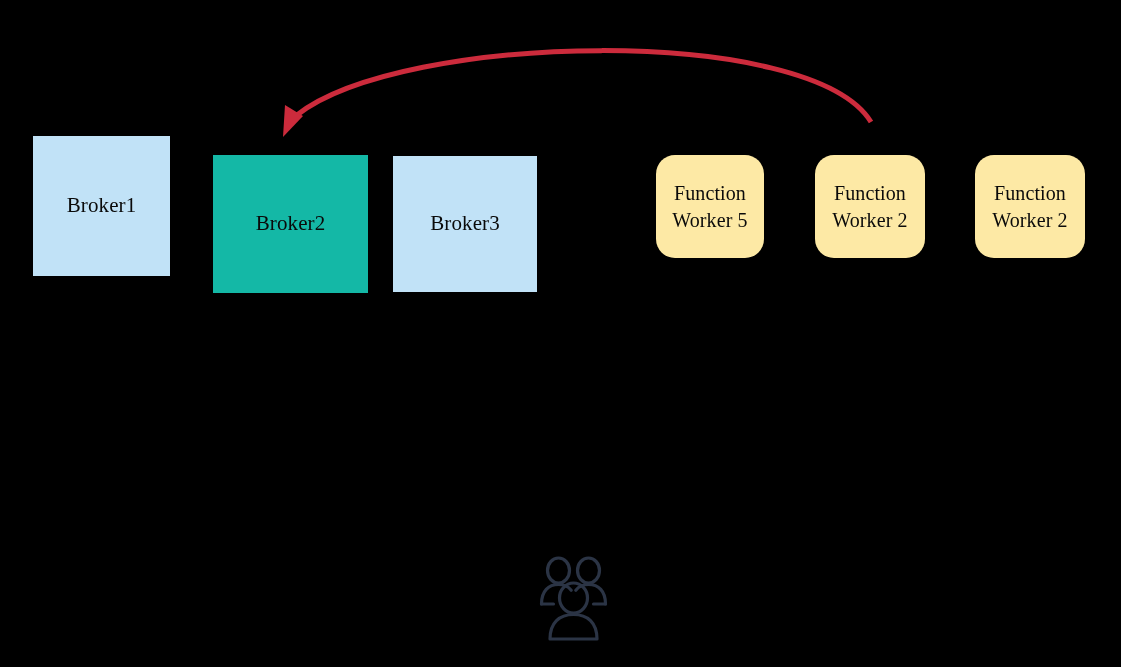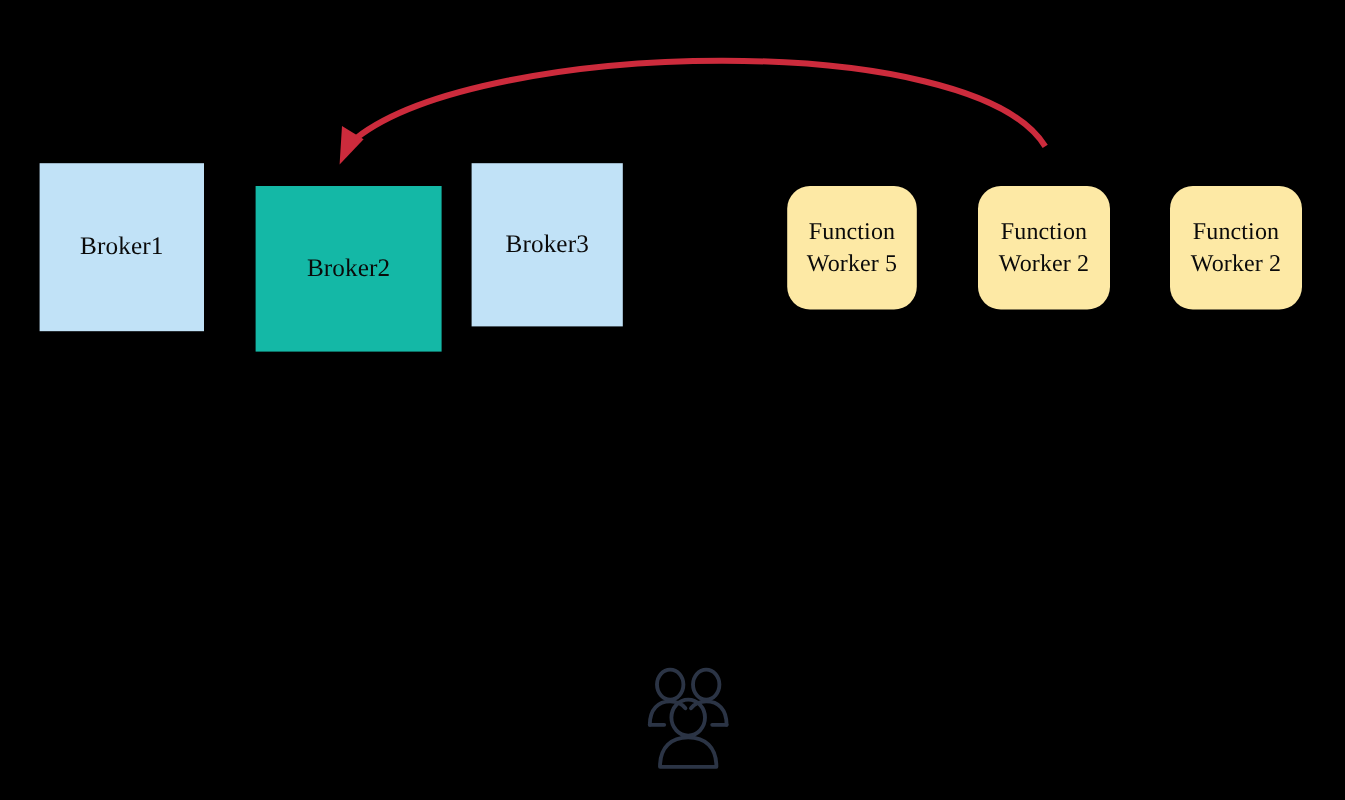--- a/index.html
+++ b/index.html
@@ -58,21 +58,21 @@
 <body>
 
 <div id="canvas" style="background: rgb(0, 0, 0);">
 
   <div class="node broker" id="broker-0" style="left: 33px; top: 136px; width: 137px; height: 140px; background: rgb(193, 226, 247);">
     <span>Broker1</span>
   </div>
   <div class="node broker" id="broker-1" style="left: 213px; top: 138px; width: 155px; height: 138px; background: #14b8a6; margin-top: 17px;">
     <span>Broker2</span>
   </div>
-  <div class="node broker" id="broker-2" style="left: 393px; top: 136px; width: 126px; height: 136px; background: rgb(193, 226, 247);">
+  <div class="node broker" id="broker-2" style="left: 393px; top: 156px; width: 144px; height: 136px; background: rgb(193, 226, 247);">
     <span>Broker3</span>
   </div>
 
   <div class="node worker" id="worker-0" style="left: 656px; top: 155px; width: 108px; height: 103px; background: rgb(253, 233, 165);">
     <span>
       <span class="label-line">Function</span>
       <span class="label-line">Worker 5</span>
     </span>
   </div>
   <div class="node worker" id="worker-1" style="left: 815px; top: 155px; width: 110px; height: 103px; background: rgb(253, 233, 165);">

